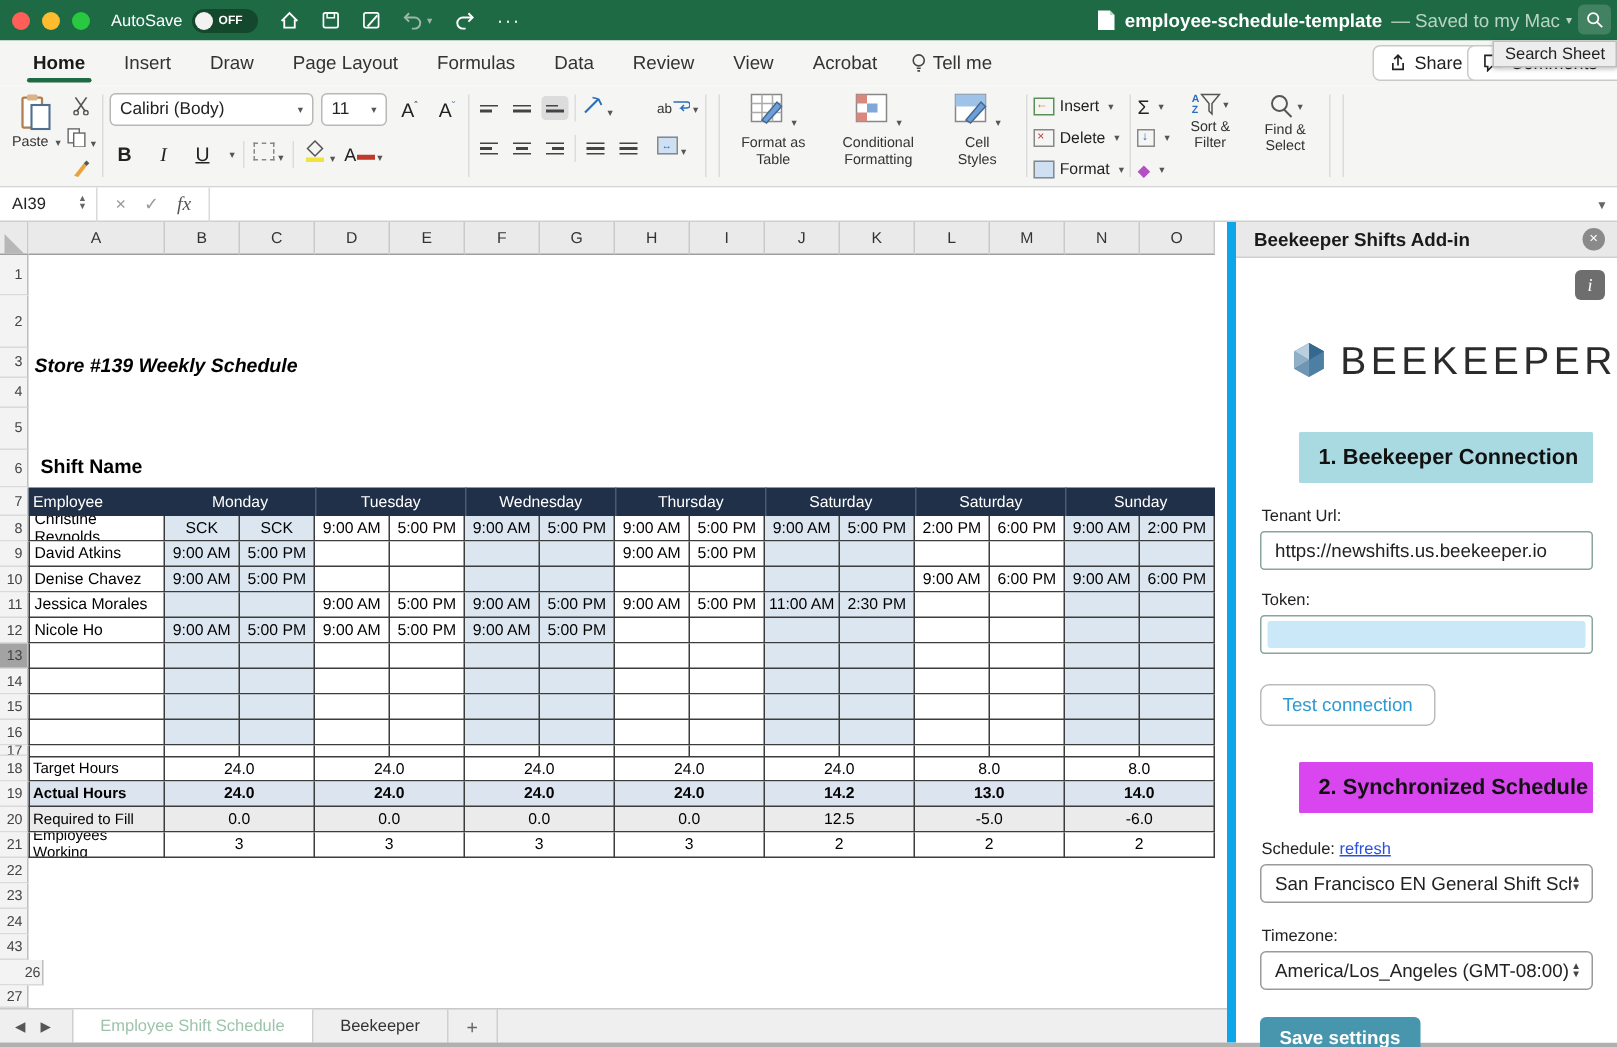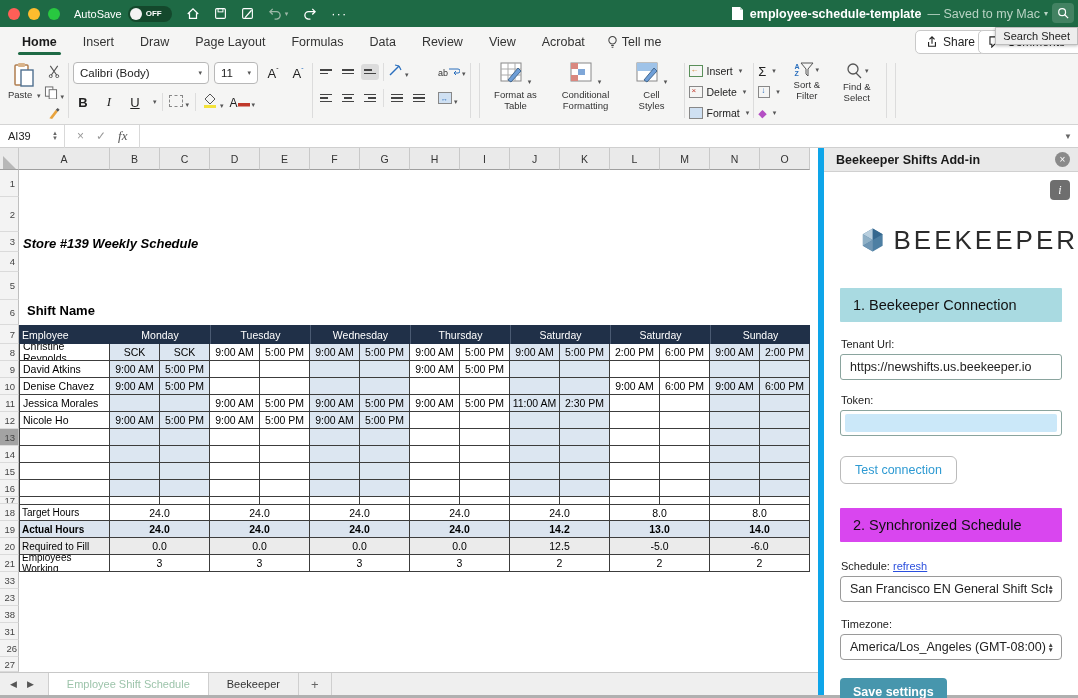--- a/index.html
+++ b/index.html
@@ -73,21 +73,21 @@
 
   
   #taskpane { position:absolute; left:818px; top:148px; width:260px; height:547px; background:#fff; border-left:6px solid #0ea5e9; }
   #tp-header { height:24px; background:#e9e9e9; border-bottom:1px solid #d0d0d0; display:flex; align-items:center; justify-content:space-between; padding:0 8px 0 12px; }
   #tp-title { font-size:12.5px; font-weight:bold; color:#1a1a1a; }
   #tp-close { width:15px; height:15px; border-radius:50%; background:#8a8a8a; color:#fff; font-size:10px; line-height:15px; text-align:center; }
   #tp-info { position:absolute; right:8px; top:32px; width:20px; height:20px; border-radius:4px; background:#6e6e6e; color:#fff; font-size:12px; font-style:italic; font-family:"Liberation Serif",serif; text-align:center; line-height:20px; }
   #tp-body { padding:0 16px; }
   #tp-logo { display:flex; align-items:center; margin:46px 0 0 38px; gap:10px; }
   #tp-brand { font-size:26px; letter-spacing:3px; color:#2b2b2b; }
-  .tp-heading { height:34px; display:flex; align-items:center; font-size:14.5px; font-weight:normal; color:#111; padding-left:13px; border-radius:1px; }
+  .tp-heading { height:34px; display:flex; align-items:center; font-size:14.5px; font-weight:bold; color:#111; padding-left:13px; border-radius:1px;margin-left:26px; }
   .tp-label { font-size:11px; color:#222; margin:12px 0 4px 1px; }
   .tp-input { width:100%; height:26px; border:1px solid #8aa49e; border-radius:3px; background:#fff; font-size:12.5px; color:#222; display:flex; align-items:center; padding:0 9px; position:relative; }
   #token-fill { position:absolute; left:4px; right:4px; top:3px; bottom:3px; border-radius:2px; }
   .tp-select { width:100%; height:26px; border:1px solid #9a9a9a; border-radius:4px; background:#fff; font-size:12.5px; color:#222; display:flex; align-items:center; justify-content:space-between; padding:0 7px 0 9px; }
   .updown { display:flex; flex-direction:column; line-height:5px; font-size:6.5px; color:#444; }
   #test-btn { margin-top:20px; display:inline-block; background:#fff; border:1px solid #bbb; border-radius:6px; font-size:12.5px; padding:6px 14px; }
   #save-btn { margin-top:18px; display:inline-block; color:#fff; font-weight:bold; border-radius:4px; font-size:12.5px; padding:7px 13px; }
   a.link { text-decoration:underline; }
 </style>
 </head>
@@ -651,25 +651,25 @@
       <div class="abs" style="font-size: 10.5px; color: rgb(0, 0, 0); overflow: hidden; line-height: normal; display: flex; align-items: center; left: 710px; top: 390px; width: 100px; height: 17px; background: rgb(235, 235, 235); border-right: 1px solid rgb(60, 60, 60); border-bottom: 1px solid rgb(60, 60, 60); border-top: none; justify-content: center; font-weight: normal;">-6.0</div>
       <div class="abs" style="left: 0px; top: 407px; width: 19px; height: 17px; background: rgb(243, 243, 243); border-right: 1px solid rgb(191, 191, 191); border-bottom: 1px solid rgb(218, 218, 218); color: rgb(68, 68, 68); font-size: 9.5px; text-align: right; line-height: 17px; padding-right: 3px; overflow: hidden;">21</div>
       <div class="abs" style="font-size: 10px; color: rgb(0, 0, 0); overflow: hidden; line-height: normal; display: flex; align-items: center; left: 19px; top: 407px; width: 91px; height: 17px; background: rgb(255, 255, 255); border-left: 1px solid rgb(60, 60, 60); border-right: 1px solid rgb(60, 60, 60); border-bottom: 1px solid rgb(60, 60, 60); border-top: none; padding-left: 2px; font-weight: normal;">Employees Working</div>
       <div class="abs" style="font-size: 10.5px; color: rgb(0, 0, 0); overflow: hidden; line-height: normal; display: flex; align-items: center; left: 110px; top: 407px; width: 100px; height: 17px; background: rgb(255, 255, 255); border-right: 1px solid rgb(60, 60, 60); border-bottom: 1px solid rgb(60, 60, 60); border-top: none; justify-content: center; font-weight: normal;">3</div>
       <div class="abs" style="font-size: 10.5px; color: rgb(0, 0, 0); overflow: hidden; line-height: normal; display: flex; align-items: center; left: 210px; top: 407px; width: 100px; height: 17px; background: rgb(255, 255, 255); border-right: 1px solid rgb(60, 60, 60); border-bottom: 1px solid rgb(60, 60, 60); border-top: none; justify-content: center; font-weight: normal;">3</div>
       <div class="abs" style="font-size: 10.5px; color: rgb(0, 0, 0); overflow: hidden; line-height: normal; display: flex; align-items: center; left: 310px; top: 407px; width: 100px; height: 17px; background: rgb(255, 255, 255); border-right: 1px solid rgb(60, 60, 60); border-bottom: 1px solid rgb(60, 60, 60); border-top: none; justify-content: center; font-weight: normal;">3</div>
       <div class="abs" style="font-size: 10.5px; color: rgb(0, 0, 0); overflow: hidden; line-height: normal; display: flex; align-items: center; left: 410px; top: 407px; width: 100px; height: 17px; background: rgb(255, 255, 255); border-right: 1px solid rgb(60, 60, 60); border-bottom: 1px solid rgb(60, 60, 60); border-top: none; justify-content: center; font-weight: normal;">3</div>
       <div class="abs" style="font-size: 10.5px; color: rgb(0, 0, 0); overflow: hidden; line-height: normal; display: flex; align-items: center; left: 510px; top: 407px; width: 100px; height: 17px; background: rgb(255, 255, 255); border-right: 1px solid rgb(60, 60, 60); border-bottom: 1px solid rgb(60, 60, 60); border-top: none; justify-content: center; font-weight: normal;">2</div>
       <div class="abs" style="font-size: 10.5px; color: rgb(0, 0, 0); overflow: hidden; line-height: normal; display: flex; align-items: center; left: 610px; top: 407px; width: 100px; height: 17px; background: rgb(255, 255, 255); border-right: 1px solid rgb(60, 60, 60); border-bottom: 1px solid rgb(60, 60, 60); border-top: none; justify-content: center; font-weight: normal;">2</div>
       <div class="abs" style="font-size: 10.5px; color: rgb(0, 0, 0); overflow: hidden; line-height: normal; display: flex; align-items: center; left: 710px; top: 407px; width: 100px; height: 17px; background: rgb(255, 255, 255); border-right: 1px solid rgb(60, 60, 60); border-bottom: 1px solid rgb(60, 60, 60); border-top: none; justify-content: center; font-weight: normal;">2</div>
-      <div class="abs" style="left: 0px; top: 424px; width: 19px; height: 17px; background: rgb(243, 243, 243); border-right: 1px solid rgb(191, 191, 191); border-bottom: 1px solid rgb(218, 218, 218); color: rgb(68, 68, 68); font-size: 9.5px; text-align: right; line-height: 17px; padding-right: 3px; overflow: hidden;">33</div>
+      <div class="abs" style="left: 0px; top: 424px; width: 19px; height: 17px; background: rgb(243, 243, 243); border-right: 1px solid rgb(191, 191, 191); border-bottom: 1px solid rgb(218, 218, 218); color: rgb(68, 68, 68); font-size: 9.5px; text-align: right; line-height: 17px; padding-right: 3px; overflow: hidden;">22</div>
       <div class="abs" style="left: 0px; top: 441px; width: 19px; height: 17px; background: rgb(243, 243, 243); border-right: 1px solid rgb(191, 191, 191); border-bottom: 1px solid rgb(218, 218, 218); color: rgb(68, 68, 68); font-size: 9.5px; text-align: right; line-height: 17px; padding-right: 3px; overflow: hidden;">23</div>
-      <div class="abs" style="left: 0px; top: 458px; width: 19px; height: 17px; background: rgb(243, 243, 243); border-right: 1px solid rgb(191, 191, 191); border-bottom: 1px solid rgb(218, 218, 218); color: rgb(68, 68, 68); font-size: 9.5px; text-align: right; line-height: 17px; padding-right: 3px; overflow: hidden;">38</div>
-      <div class="abs" style="left: 0px; top: 475px; width: 19px; height: 17px; background: rgb(243, 243, 243); border-right: 1px solid rgb(191, 191, 191); border-bottom: 1px solid rgb(218, 218, 218); color: rgb(68, 68, 68); font-size: 9.5px; text-align: right; line-height: 17px; padding-right: 3px; overflow: hidden;">31</div>
-      <div class="abs" style="left: 0px; top: 492px; width: 19px; height: 17px; background: rgb(243, 243, 243); border-right: 1px solid rgb(191, 191, 191); border-bottom: 1px solid rgb(218, 218, 218); color: rgb(68, 68, 68); font-size: 9.5px; text-align: right; line-height: 17px; padding-right: 1px; overflow: hidden;">26</div>
+      <div class="abs" style="left: 0px; top: 458px; width: 19px; height: 17px; background: rgb(243, 243, 243); border-right: 1px solid rgb(191, 191, 191); border-bottom: 1px solid rgb(218, 218, 218); color: rgb(68, 68, 68); font-size: 9.5px; text-align: right; line-height: 17px; padding-right: 3px; overflow: hidden;">24</div>
+      <div class="abs" style="left: 0px; top: 475px; width: 19px; height: 17px; background: rgb(243, 243, 243); border-right: 1px solid rgb(191, 191, 191); border-bottom: 1px solid rgb(218, 218, 218); color: rgb(68, 68, 68); font-size: 9.5px; text-align: right; line-height: 17px; padding-right: 3px; overflow: hidden;">43</div>
+      <div class="abs" style="left: 0px; top: 492px; width: 29px; height: 17px; background: rgb(243, 243, 243); border-right: 1px solid rgb(191, 191, 191); border-bottom: 1px solid rgb(218, 218, 218); color: rgb(68, 68, 68); font-size: 9.5px; text-align: right; line-height: 17px; padding-right: 1px; overflow: hidden;">26</div>
       <div class="abs" style="left: 0px; top: 509px; width: 19px; height: 15px; background: rgb(243, 243, 243); border-right: 1px solid rgb(191, 191, 191); border-bottom: 1px solid rgb(218, 218, 218); color: rgb(68, 68, 68); font-size: 9.5px; text-align: right; line-height: 15px; padding-right: 3px; overflow: hidden;">27</div>
       <div class="abs" style="left: 23px; top: 88px; width: 300px; height: 18px; font-size: 13px; font-weight: bold; font-style: italic; color: rgb(0, 0, 0);">Store #139 Weekly Schedule</div>
       <div class="abs" style="left: 27px; top: 155px; width: 200px; height: 18px; font-size: 13px; font-weight: bold; color: rgb(0, 0, 0);">Shift Name</div>
     </div>
 
   <div id="sheettabs">
     <span class="tab-arrow">◀</span>
     <span class="tab-arrow">▶</span>
     <span class="sheettab" id="sheettab-active">Employee Shift Schedule</span>
     <span class="sheettab" id="sheettab-settings">Beekeeper</span>

